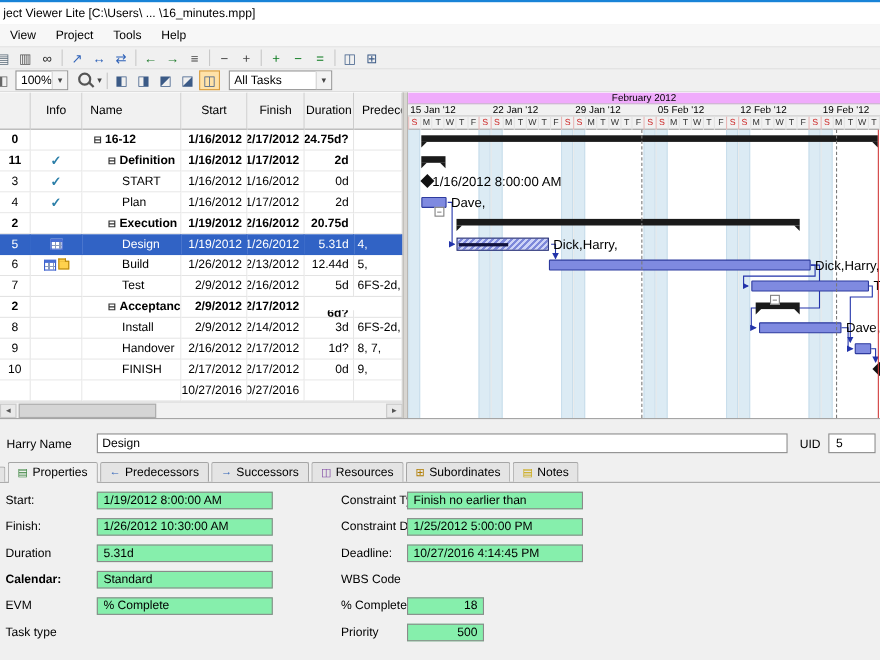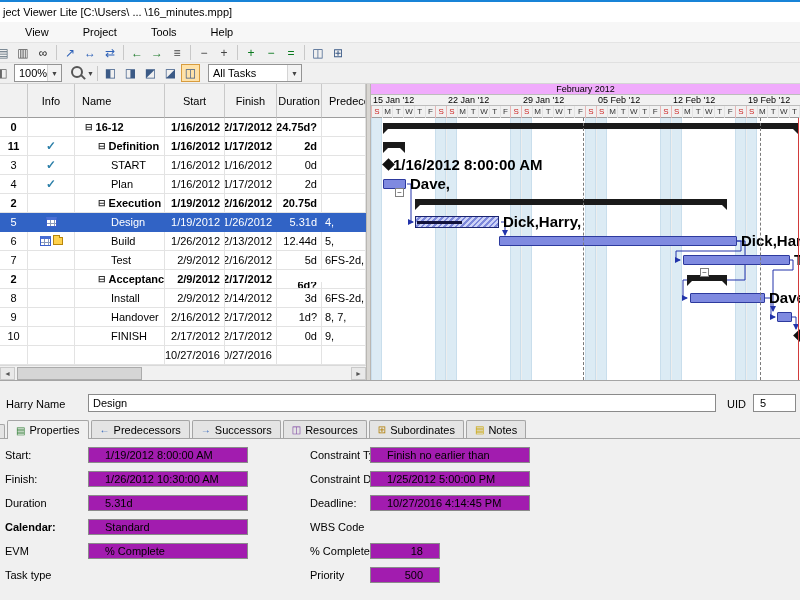--- a/index.html
+++ b/index.html
@@ -7,21 +7,21 @@
   body {
     width:800px; height:600px; position:relative; overflow:hidden;
     background:#f0f0f0; color:#000;
     font-family:"Liberation Sans", sans-serif; font-size:11px;
   }
   
   .titlebar { position:absolute; top:0; left:0; right:0; height:22px; background:#fff;
     border-top:2px solid #1883d7; display:flex; align-items:center; padding-left:3px; }
   .menubar { position:absolute; top:22px; left:0; right:0; height:20px; background:#f7f7f7;
     display:flex; align-items:center; }
-  .menu-item { padding:3px 9px; cursor:default;margin-left:16px; }
+  .menu-item { padding:3px 9px; cursor:default; }
   .toolbar { position:absolute; left:0; right:0; background:#f0f0f0; display:flex;
     align-items:center; padding-left:2px; }
   .tb1 { top:42px; height:20px; border-top:1px solid #e4e4e4; }
   .tb2 { top:62px; height:22px; border-top:1px solid #e0e0e0; border-bottom:1px solid #d5d5d5; }
   .tb-btn { min-width:20px; height:18px; display:flex; align-items:center; justify-content:center;
     font-size:12px; cursor:default; }
   .tb-sep { width:1px; height:15px; background:#c8c8c8; margin:0 3px; }
   .combo { height:18px; background:#fff; border:1px solid #949494; display:flex;
     align-items:center; padding-left:4px; }
   .combo .arr { margin-left:auto; width:14px; height:100%; display:flex; align-items:center;
@@ -78,21 +78,21 @@
   .vline { position:absolute; top:0; bottom:0; width:1px; background:#ededed; }
   .gbar { position:absolute; }
   .gbar.task { height:10px; background:#7f8ae0; border:1px solid #2d3a9e; border-radius:1px; }
   .gbar.summary { height:6px; background:#1a1a1a; }
   .gbar.summary::before { content:""; position:absolute; left:0; top:6px; border-top:5px solid #1a1a1a; border-right:5px solid transparent; }
   .gbar.summary::after  { content:""; position:absolute; right:0; top:6px; border-top:5px solid #1a1a1a; border-left:5px solid transparent; }
   .gbar.selected { height:12px; border:1px solid #1a2470;
     background:repeating-linear-gradient(135deg,#cdd3f7 0 2px,#7d88da 2px 4px); }
   .gprog { position:absolute; top:4px; left:1px; height:3px; background:#11123d; }
   .gbar.milestone { width:9px; height:9px; background:#111; transform:rotate(45deg); }
-  .glabel { position:absolute; font-size:15px; font-weight:bold; white-space:nowrap; line-height:10px; }
+  .glabel { position:absolute; font-size:12px; font-weight:normal; white-space:nowrap; line-height:10px; }
   .gexp { position:absolute; width:9px; height:9px; background:#fff; border:1px solid #808080;
     font-size:8px; line-height:7px; text-align:center; color:#333; }
   .gdash { position:absolute; top:0; bottom:0; width:0; border-left:1px dashed #7a7a7a; }
   .gred { position:absolute; top:0; bottom:0; width:1px; background:#d23b3b; }
   .glinks { position:absolute; top:0; left:0; }
   
   .bottom { position:absolute; top:380px; left:0; width:800px; height:220px; background:#f0f0f0; border-top:1px solid #a5a5a5; }
   .tn-label { position:absolute; left:6px; top:17px; }
   .tn-input { position:absolute; left:88px; top:13px; width:628px; height:18px; border:1px solid #8a8a8a;
     background:#fff; font:11px "Liberation Sans", sans-serif; padding:0 4px; }
@@ -102,22 +102,22 @@
   .tab-strip { position:absolute; top:39px; left:0; right:0; height:19px; border-bottom:1px solid #a5a5a5;
     display:flex; align-items:flex-end; }
   .tab { height:18px; display:flex; align-items:center; gap:4px; padding:0 8px; border:1px solid #a5a5a5;
     border-bottom:none; background:#e4e4e4; margin-right:2px; border-radius:2px 2px 0 0; }
   .tab.active { background:#f0f0f0; height:19px; margin-bottom:-1px; }
   .ticon { font-size:10px; }
   .tab-stub { width:9px; height:14px; border:1px solid #a5a5a5; border-bottom:none; background:#e4e4e4;
     margin-right:2px; margin-left:-4px; border-radius:2px 2px 0 0; }
   .form { position:absolute; top:58px; left:0; right:0; bottom:0; }
   .f-label { position:absolute; white-space:nowrap; }
-  .f-input { position:absolute; height:16px; border:1px solid #8a8a8a; background:#a21caf;
-    font:11px "Liberation Sans", sans-serif; padding:0 16px; }
+  .f-input { position:absolute; height:16px; border:1px solid #8a8a8a; background:#86efac;
+    font:11px "Liberation Sans", sans-serif; padding:0 5px; }
   .f-input.right { text-align:right; }
 </style>
 </head>
 <body>
 
 <div class="titlebar">
   <span>ject Viewer Lite [C:\Users\ ... \16_minutes.mpp]</span>
 </div>
 
 <div class="menubar">

